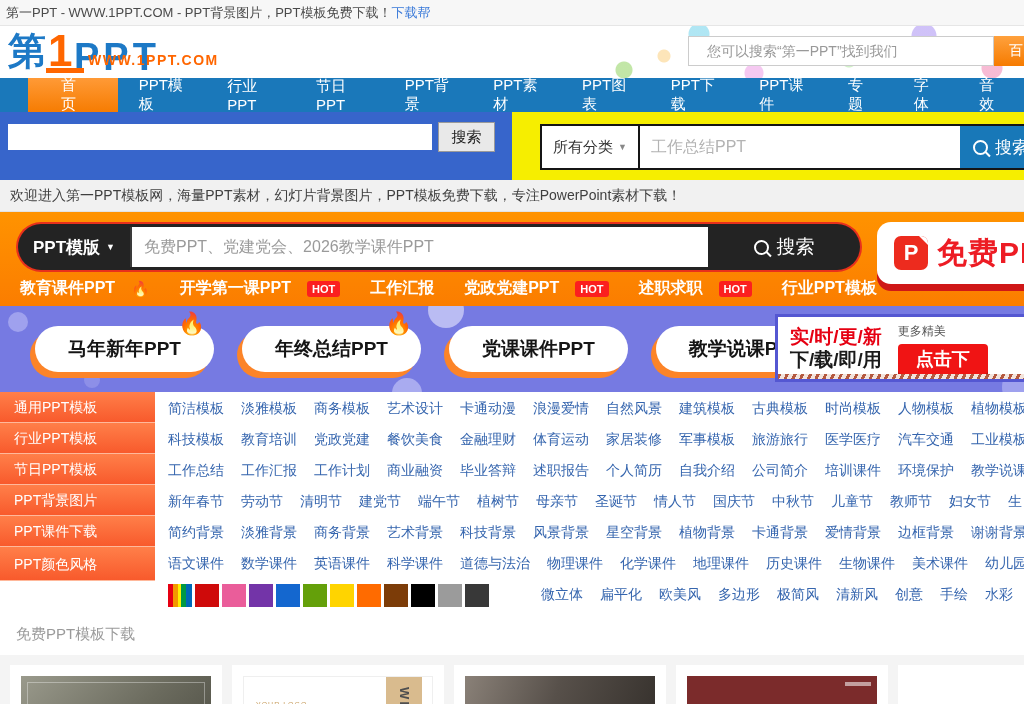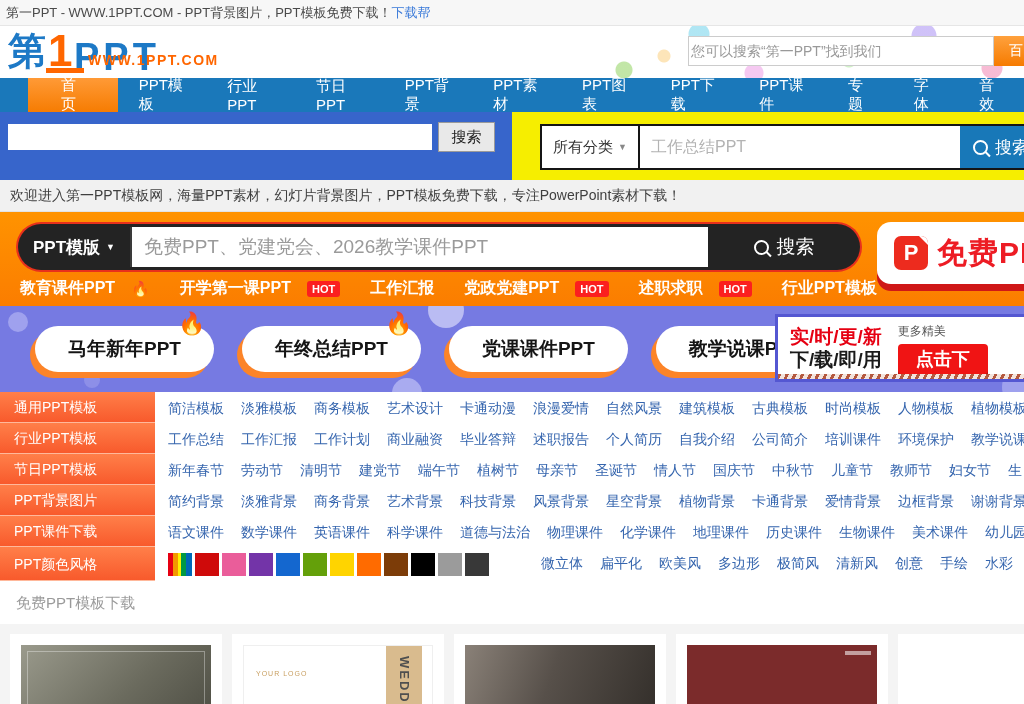--- a/index.html
+++ b/index.html
@@ -22,21 +22,21 @@
     radial-gradient(circle at 398px 42px, rgba(240,120,170,.5) 0 10px, transparent 11px),
     radial-gradient(circle at 255px 34px, rgba(140,220,120,.4) 0 7px, transparent 8px),
     radial-gradient(circle at 70px 30px, rgba(250,190,80,.4) 0 6px, transparent 7px)}
   .logo{position:absolute;left:8px;top:2px;width:180px;height:48px}
   .logo-char{position:absolute;left:0;top:0;font-size:38px;font-weight:bold;color:#1d79c6;line-height:46px}
   .logo-num{position:absolute;left:40px;top:0;font-size:44px;font-weight:bold;color:#f60;line-height:46px}
   .logo-ppt{position:absolute;left:66px;top:6px;font-size:38px;font-weight:bold;color:#1d79c6;letter-spacing:4px;line-height:46px}
   .logo-bar{position:absolute;left:38px;top:40px;width:38px;height:5px;background:#f60}
   .logo-domain{position:absolute;left:80px;top:24px;font-size:14px;font-weight:bold;color:#f60;letter-spacing:1.5px}
   .hsearch{position:absolute;right:-14px;top:10px;display:flex}
-  .hsearch input{width:306px;height:30px;border:1px solid #ccc;padding:0 2px;font-size:14px;color:#333;box-sizing:border-box;outline:none}
+  .hsearch input{width:306px;height:30px;border:1px solid #ccc;padding:0 18px;font-size:14px;color:#333;box-sizing:border-box;outline:none}
   .hsearch input::placeholder{color:#999}
   .hsearch button{width:44px;height:30px;background:linear-gradient(#ffa13d,#f67b00);color:#fff;border:none;font-size:14px;cursor:pointer}
 
   
   .nav{height:34px;background:#1a78ba;display:flex;align-items:stretch;font-size:15px}
   .nav-item{color:#fff;display:flex;align-items:center;padding:0 21px}
   .nav-item.active{background:linear-gradient(#ff9a36,#f67c02);padding:0 33px;margin-left:28px}
 
   
   .qsearch{height:68px;display:flex}
@@ -52,21 +52,21 @@
   .qs-btn{width:132px;background:#1878b8;color:#fff;border:none;font-size:17px;display:flex;align-items:center;padding-left:13px;gap:7px;cursor:pointer}
 
   
   .welcome{height:32px;background:#f1f1f1;border-bottom:1px solid #e3e3e3;display:flex;align-items:center;padding-left:10px;font-size:14px;color:#3f3f3f;box-sizing:border-box}
 
   
   .banner{height:94px;background:linear-gradient(#ff9300,#fb7d00);position:relative}
   .bnr-bar{position:absolute;left:18px;top:12px;width:842px;height:46px;background:#232323;border-radius:23px;box-shadow:0 0 0 2px #e8301c;display:flex;align-items:center}
   .bnr-drop{width:112px;color:#fff;font-weight:bold;font-size:17px;display:flex;align-items:center;justify-content:center;gap:6px;cursor:pointer}
   .bnr-drop .caret{font-size:9px;color:#fff}
-  .bnr-input{width:578px;height:40px;border:none;padding:0 12px;font-size:19px;box-sizing:border-box;outline:none;border-left:2px solid #3a3a3a}
+  .bnr-input{width:578px;height:40px;border:none;padding:0 12px;font-size:16px;box-sizing:border-box;outline:none;border-left:2px solid #3a3a3a}
   .bnr-input::placeholder{color:#9a9a9a}
   .bnr-search{flex:1;display:flex;align-items:center;justify-content:center;gap:8px;color:#fff;font-size:19px;cursor:pointer}
   .mag{width:11px;height:11px;border:2px solid #fff;border-radius:50%;position:relative;display:inline-block}
   .mag::after{content:'';position:absolute;width:7px;height:2px;background:#fff;transform:rotate(45deg);right:-5px;bottom:-2px}
   .free-btn{position:absolute;left:877px;top:10px;width:172px;height:62px;background:#fff;border-radius:14px;box-shadow:0 7px 0 #cf1717;display:flex;align-items:center;padding-left:17px;gap:9px;box-sizing:border-box;cursor:pointer}
   .pfile{width:34px;height:34px;background:#ed2b1e;border-radius:7px;color:#fff;font-weight:bold;font-size:22px;display:flex;align-items:center;justify-content:center;position:relative;overflow:hidden;flex:0 0 auto}
   .pfile::before{content:'';position:absolute;top:0;right:0;border-style:solid;border-width:0 9px 9px 0;border-color:transparent #fff transparent transparent}
   .free-txt{color:#ed1c24;font-weight:bold;font-size:30px;letter-spacing:1px;white-space:nowrap}
   .hot-links{position:absolute;left:20px;top:66px;display:flex;align-items:center;gap:30px;white-space:nowrap}
   .hot-link{color:#fff;font-size:16px;font-weight:bold;display:flex;align-items:center;gap:16px}
@@ -274,20 +274,23 @@
     <div class="side-cell">通用PPT模板</div>
     <div class="side-cell">行业PPT模板</div>
     <div class="side-cell">节日PPT模板</div>
     <div class="side-cell">PPT背景图片</div>
     <div class="side-cell">PPT课件下载</div>
     <div class="side-cell tall">PPT颜色风格</div>
   </div>
   <div class="cat-main">
     <div class="cat-row">
       <a class="cat-link">简洁模板</a><a class="cat-link">淡雅模板</a><a class="cat-link">商务模板</a><a class="cat-link">艺术设计</a><a class="cat-link">卡通动漫</a><a class="cat-link">浪漫爱情</a><a class="cat-link">自然风景</a><a class="cat-link">建筑模板</a><a class="cat-link">古典模板</a><a class="cat-link">时尚模板</a><a class="cat-link">人物模板</a><a class="cat-link">植物模板</a>
+    </div>
+    <div class="cat-row">
+      <a class="cat-link">科技模板</a><a class="cat-link">教育培训</a><a class="cat-link">党政党建</a><a class="cat-link">餐饮美食</a><a class="cat-link">金融理财</a><a class="cat-link">体育运动</a><a class="cat-link">家居装修</a><a class="cat-link">军事模板</a><a class="cat-link">旅游旅行</a><a class="cat-link">医学医疗</a><a class="cat-link">汽车交通</a><a class="cat-link">工业模板</a>
     </div>
     <div class="cat-row">
       <a class="cat-link">工作总结</a><a class="cat-link">工作汇报</a><a class="cat-link">工作计划</a><a class="cat-link">商业融资</a><a class="cat-link">毕业答辩</a><a class="cat-link">述职报告</a><a class="cat-link">个人简历</a><a class="cat-link">自我介绍</a><a class="cat-link">公司简介</a><a class="cat-link">培训课件</a><a class="cat-link">环境保护</a><a class="cat-link">教学说课</a>
     </div>
     <div class="cat-row">
       <a class="cat-link">新年春节</a><a class="cat-link">劳动节</a><a class="cat-link">清明节</a><a class="cat-link">建党节</a><a class="cat-link">端午节</a><a class="cat-link">植树节</a><a class="cat-link">母亲节</a><a class="cat-link">圣诞节</a><a class="cat-link">情人节</a><a class="cat-link">国庆节</a><a class="cat-link">中秋节</a><a class="cat-link">儿童节</a><a class="cat-link">教师节</a><a class="cat-link">妇女节</a><a class="cat-link">生日祝福</a>
     </div>
     <div class="cat-row">
       <a class="cat-link">简约背景</a><a class="cat-link">淡雅背景</a><a class="cat-link">商务背景</a><a class="cat-link">艺术背景</a><a class="cat-link">科技背景</a><a class="cat-link">风景背景</a><a class="cat-link">星空背景</a><a class="cat-link">植物背景</a><a class="cat-link">卡通背景</a><a class="cat-link">爱情背景</a><a class="cat-link">边框背景</a><a class="cat-link">谢谢背景</a>
     </div>

